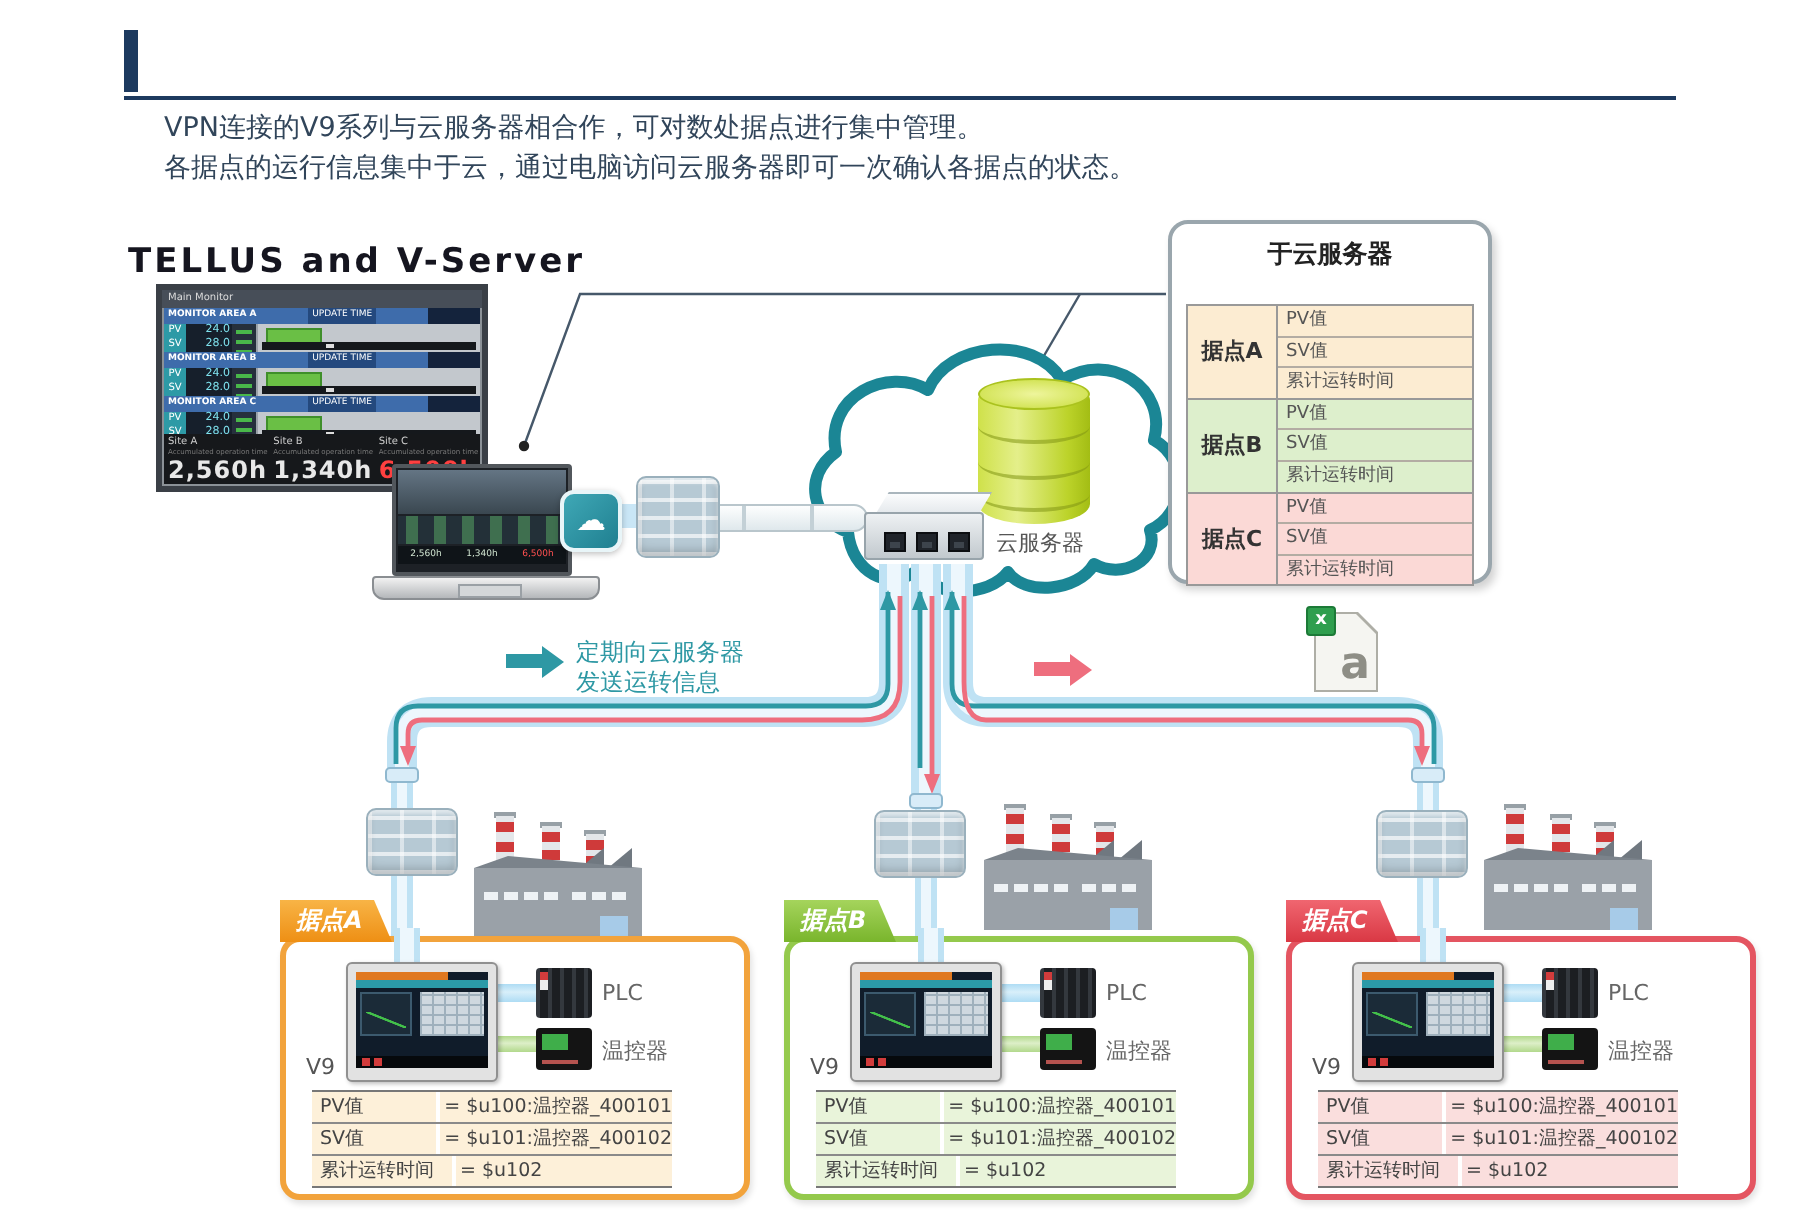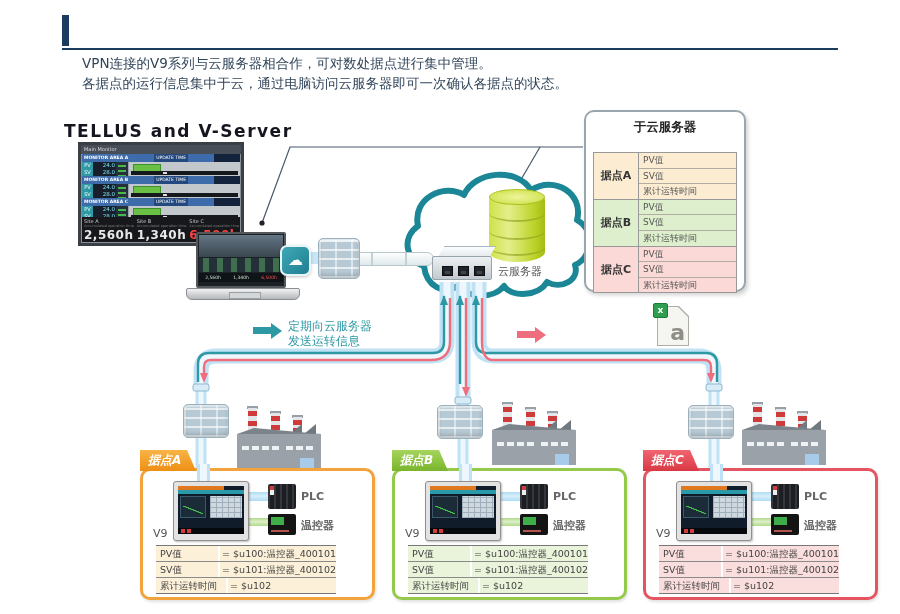--- a/index.html
+++ b/index.html
@@ -119,21 +119,21 @@
   .v9 .s5{position:absolute;left:0;right:0;bottom:0;height:6px;background:#06090c;}
   .v9 .s5 i{position:absolute;top:1px;width:4px;height:4px;background:#d23c3c;}
   .v9-label{position:absolute;left:10px;top:56px;font-size:11px;color:#555;z-index:3;}
   .dev-pipe-plc{position:absolute;left:96px;top:21px;width:34px;height:9px;background:linear-gradient(#aedcf4,#d8effa 45%,#aedcf4);border-radius:4px;z-index:1;}
   .dev-pipe-temp{position:absolute;left:100px;top:47px;width:30px;height:8px;background:linear-gradient(#b2d98c,#ddefc8 45%,#b2d98c);border-radius:4px;z-index:1;}
   .plc{position:absolute;left:125px;top:13px;width:28px;height:25px;background:#1c1e22;background-image:repeating-linear-gradient(90deg,#34383e 0 2px,transparent 2px 6px);border-radius:2px;z-index:2;}
   .plc i{position:absolute;left:2px;top:2px;width:4px;height:9px;background:linear-gradient(#d23c3c 0 4px,#eee 4px);}
   .temp{position:absolute;left:125px;top:43px;width:28px;height:21px;background:#141414;border-radius:2px;z-index:2;}
   .temp i{position:absolute;left:3px;top:3px;width:13px;height:8px;background:#3fae4a;}
   .temp u{position:absolute;left:3px;bottom:3px;width:18px;height:2px;background:#b5534f;text-decoration:none;}
-  .dev-label{position:absolute;font-size:11px;color:#666;z-index:2;font-weight:bold;}
+  .dev-label{position:absolute;font-size:11px;color:#666;z-index:2;}
   .site-table{position:absolute;left:13px;top:74px;width:180px;border-top:1.5px solid #777;border-bottom:1.5px solid #777;z-index:2;}
   .site-table .row{display:flex;height:15px;line-height:15px;border-bottom:1px solid #8a8a8a;}
   .site-table .row:last-child{border-bottom:none;}
   .site-table .rl{width:70px;font-size:9.5px;color:#444;padding-left:4px;box-sizing:border-box;}
   .site-table .rv{flex:1;font-size:9.5px;color:#444;border-left:2px solid #fff;padding-left:2px;white-space:nowrap;}
 
   svg.overlay{position:absolute;left:0;top:0;pointer-events:none;}
 </style>
 </head>
 <body>

